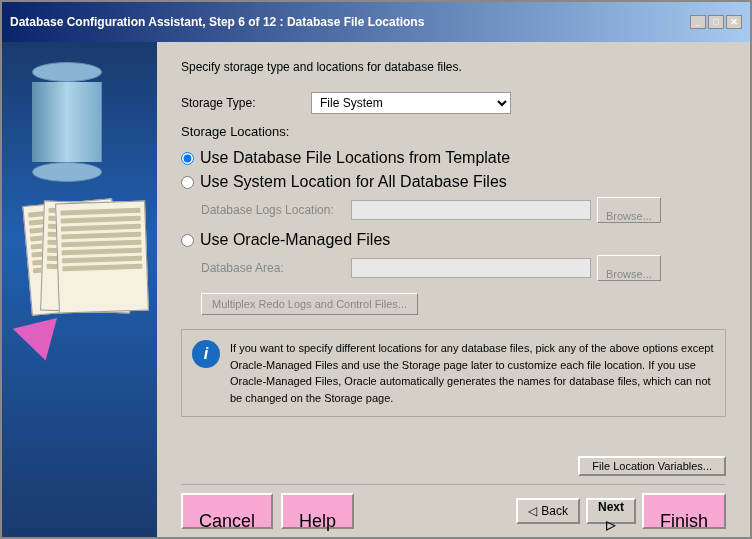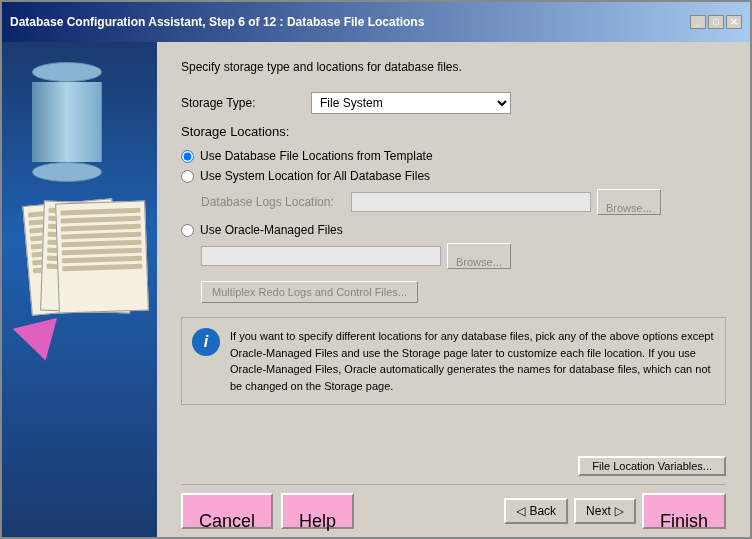--- a/index.html
+++ b/index.html
@@ -171,21 +171,21 @@
     }
     .radio-row {
       display: flex;
       align-items: center;
       margin-bottom: 6px;
     }
     .radio-row input[type="radio"] {
       margin-right: 6px;
     }
     .radio-label {
-      font-size: 12px;
+      font-size: 16px;
     }
     .sub-form {
       display: flex;
       align-items: center;
       margin-left: 20px;
       margin-bottom: 8px;
     }
     .sub-form-label {
       font-size: 12px;
       color: #888;
@@ -292,21 +292,22 @@
       padding: 16px 16px;
       font-size: 18px;
       background: #f9a8d4;
       border: 2px solid;
       border-color: #fff #888 #888 #fff;
       cursor: pointer;
     }
     .btn-next {
       border: 2px solid #000;
       background: #d4d0c8;
-      font-weight: normal;
+      font-weight: bold;
+      flex-direction: column;
     }
     .nav-btn {
       height: 26px;
       padding: 0 10px;
       font-size: 12px;
       background: #d4d0c8;
       border: 2px solid;
       border-color: #fff #888 #888 #fff;
       cursor: pointer;
       display: flex;
@@ -405,20 +406,21 @@
           <input type="text" class="sub-form-input" disabled="" style="">
           <button class="browse-btn" disabled="">Browse...</button>
         </div>
 
         <div class="radio-row">
           <input type="radio" name="storage_option" id="opt3" style="">
           <label class="radio-label" for="opt3">Use Oracle-Managed Files</label>
         </div>
 
         <div class="sub-form">
+          <div class="sub-form-label">Database Area:</div>
           <input type="text" class="sub-form-input" disabled="" style="">
           <button class="browse-btn" disabled="">Browse...</button>
         </div>
 
         <div>
           <button class="multiplex-btn" disabled="">Multiplex Redo Logs and Control Files...</button>
         </div>
 
         <div class="info-box">
           <div class="info-icon">i</div>

